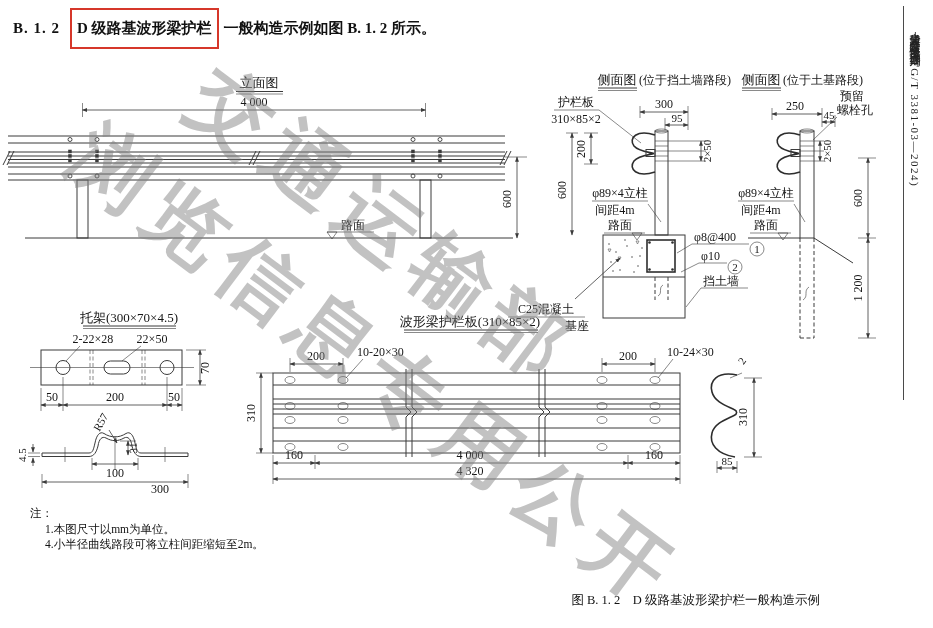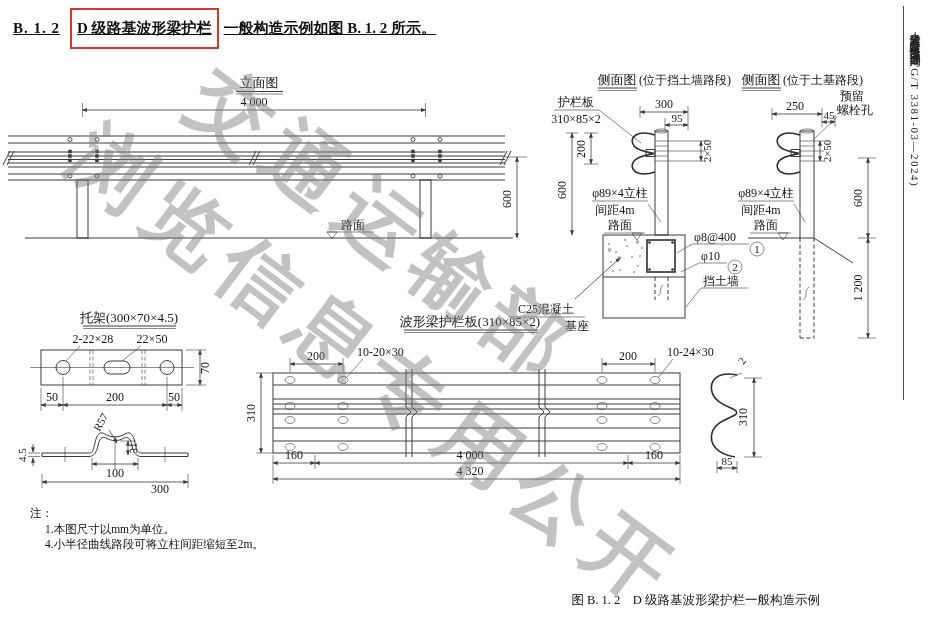--- a/index.html
+++ b/index.html
@@ -1,20 +1,20 @@
 <!DOCTYPE html>
 <html><head>
 <meta charset="utf-8">
 <style>
   html,body{margin:0;padding:0;background:#ffffff;}
   #page{position:relative;width:933px;height:628px;background:#fff;overflow:hidden;
         font-family:"Liberation Serif","DejaVu Serif",serif;color:#111;}
   
   #heading{position:absolute;left:13px;top:8px;display:flex;align-items:center;
-           font-weight:bold;font-size:15px;white-space:nowrap;z-index:6;text-decoration:underline;}
+           font-weight:bold;font-size:15px;white-space:nowrap;z-index:6;}
   #heading .num{letter-spacing:1px;}
   #heading .hl{border:2.5px solid #d6372a;padding:9px 5px;margin:0 5px 0 10px;}
   
   #side-rule{position:absolute;left:903px;top:6px;width:1px;height:394px;background:#4a4a4a;z-index:6;}
   #side-text{position:absolute;left:907px;top:22px;height:372px;writing-mode:vertical-rl;
              font-size:11px;letter-spacing:1.5px;color:#222;z-index:6;}
   
   #watermark{position:absolute;left:235px;top:40px;z-index:5;pointer-events:none;
              transform:rotate(37deg);transform-origin:0 0;color:rgba(128,128,128,0.48);
              font-size:80px;font-weight:bold;letter-spacing:12px;line-height:118px;white-space:nowrap;}

